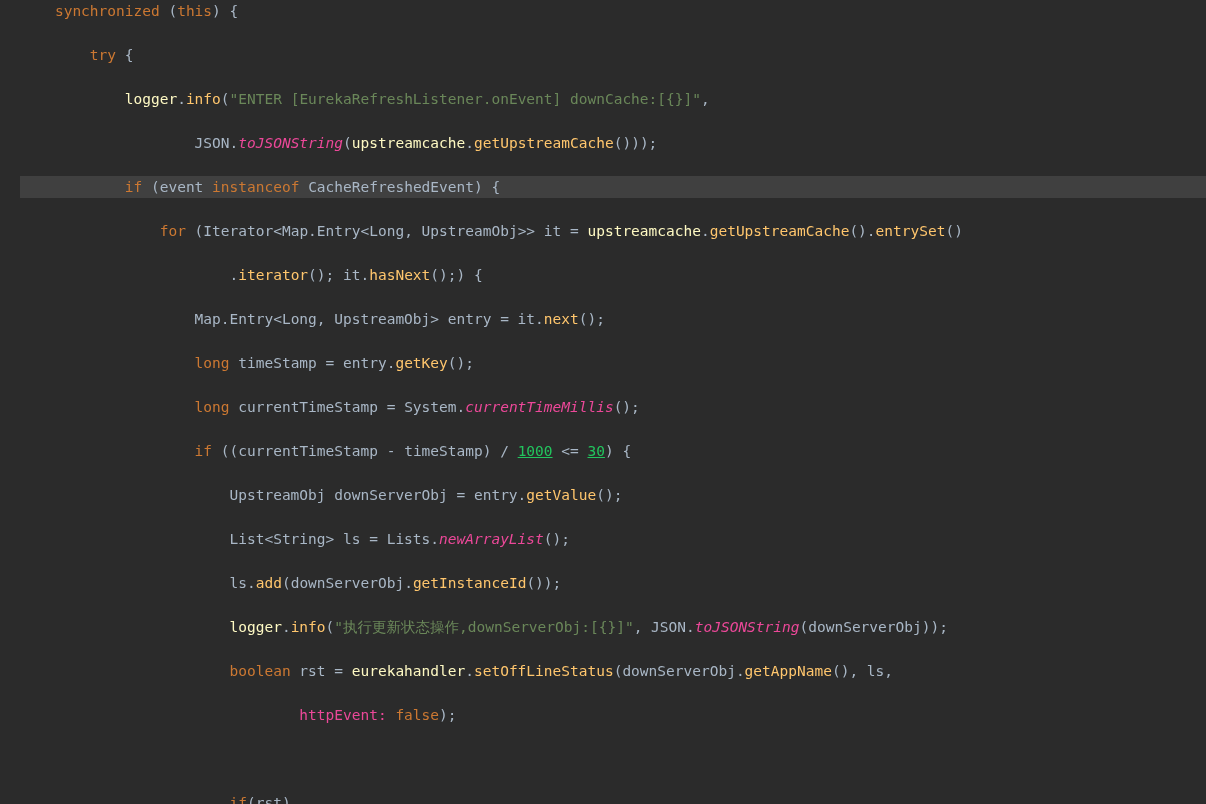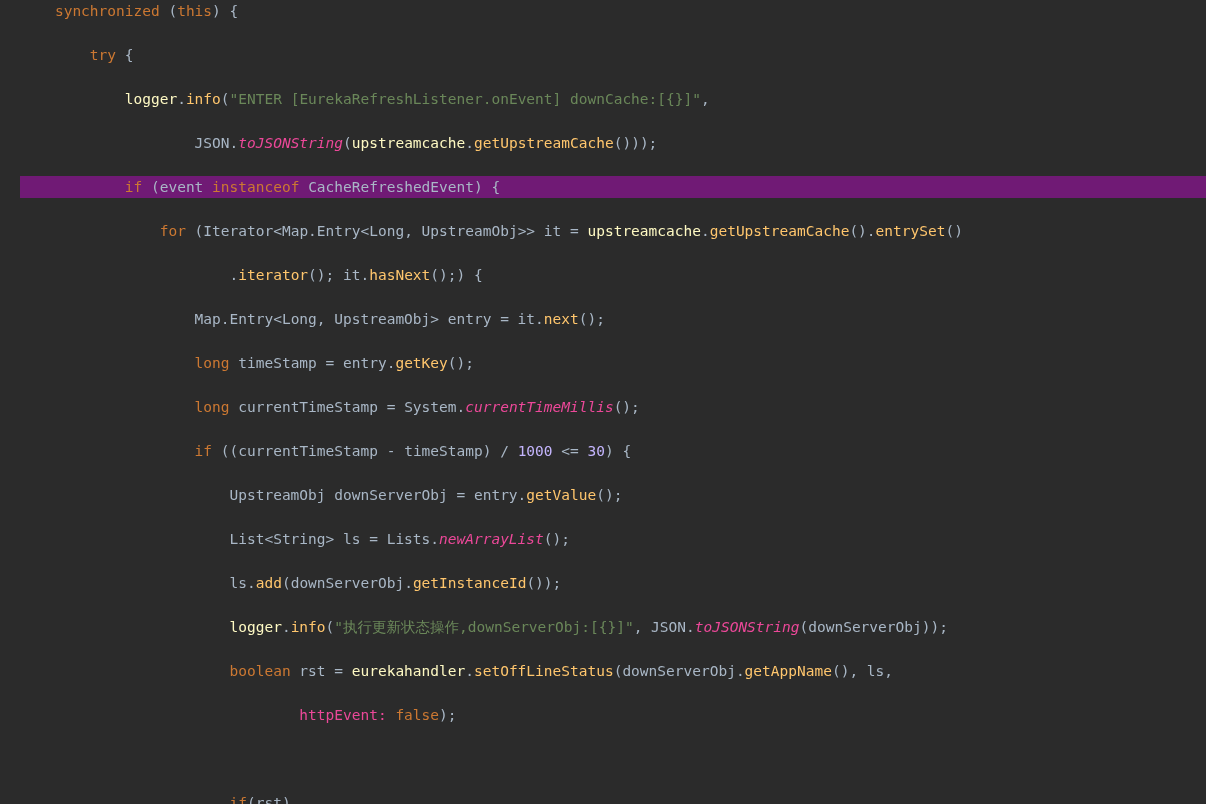--- a/index.html
+++ b/index.html
@@ -1,25 +1,25 @@
 <!DOCTYPE html>
 <html><head>
 <meta charset="utf-8">
 <style>
   html,body{margin:0;padding:0;background:#2b2b2b;color:#a9b7c6;font-family:Menlo,Consolas,"DejaVu Sans Mono",monospace;font-size:14.5px;line-height:22px;}
   .editor{width:1206px;height:804px;overflow:hidden;position:relative;}
   pre{margin:0;padding:0;white-space:pre;}
   .line{display:block;min-height:22px;padding-left:0;margin-left:20px;}
-  .hl{background:#701a75;}
+  .hl{background:#404040;}
   .k{color:#cc7832;}       
   .m{color:#ffc66d;text-align:right;}        
   .s{color:#6a8759;}        
   .it{color:#ec4899;font-style:italic;} 
   .c-purple{color:#fef9c3;} 
-  .num{color:#c4b5fd;}
+  .num{color:#22c55e;text-decoration:underline;}
   .param{color:#ec4899;}
 </style>
 </head>
 <body>
 
 <div class="editor">
 <pre><span class="line"><span>    </span><span class="k">synchronized</span><span> (</span><span class="k">this</span><span>) {</span></span>
 <span class="line"><span>        </span><span class="k">try</span><span> {</span></span>
 <span class="line"><span>            </span><span class="c-purple">logger</span><span>.</span><span class="m">info</span><span>(</span><span class="s">"ENTER [EurekaRefreshListener.onEvent] downCache:[{}]"</span><span>,</span></span>
 <span class="line"><span>                    </span><span>JSON</span><span>.</span><span class="it m">toJSONString</span><span>(</span><span class="c-purple">upstreamcache</span><span>.</span><span class="m">getUpstreamCache</span><span>()));</span></span>

